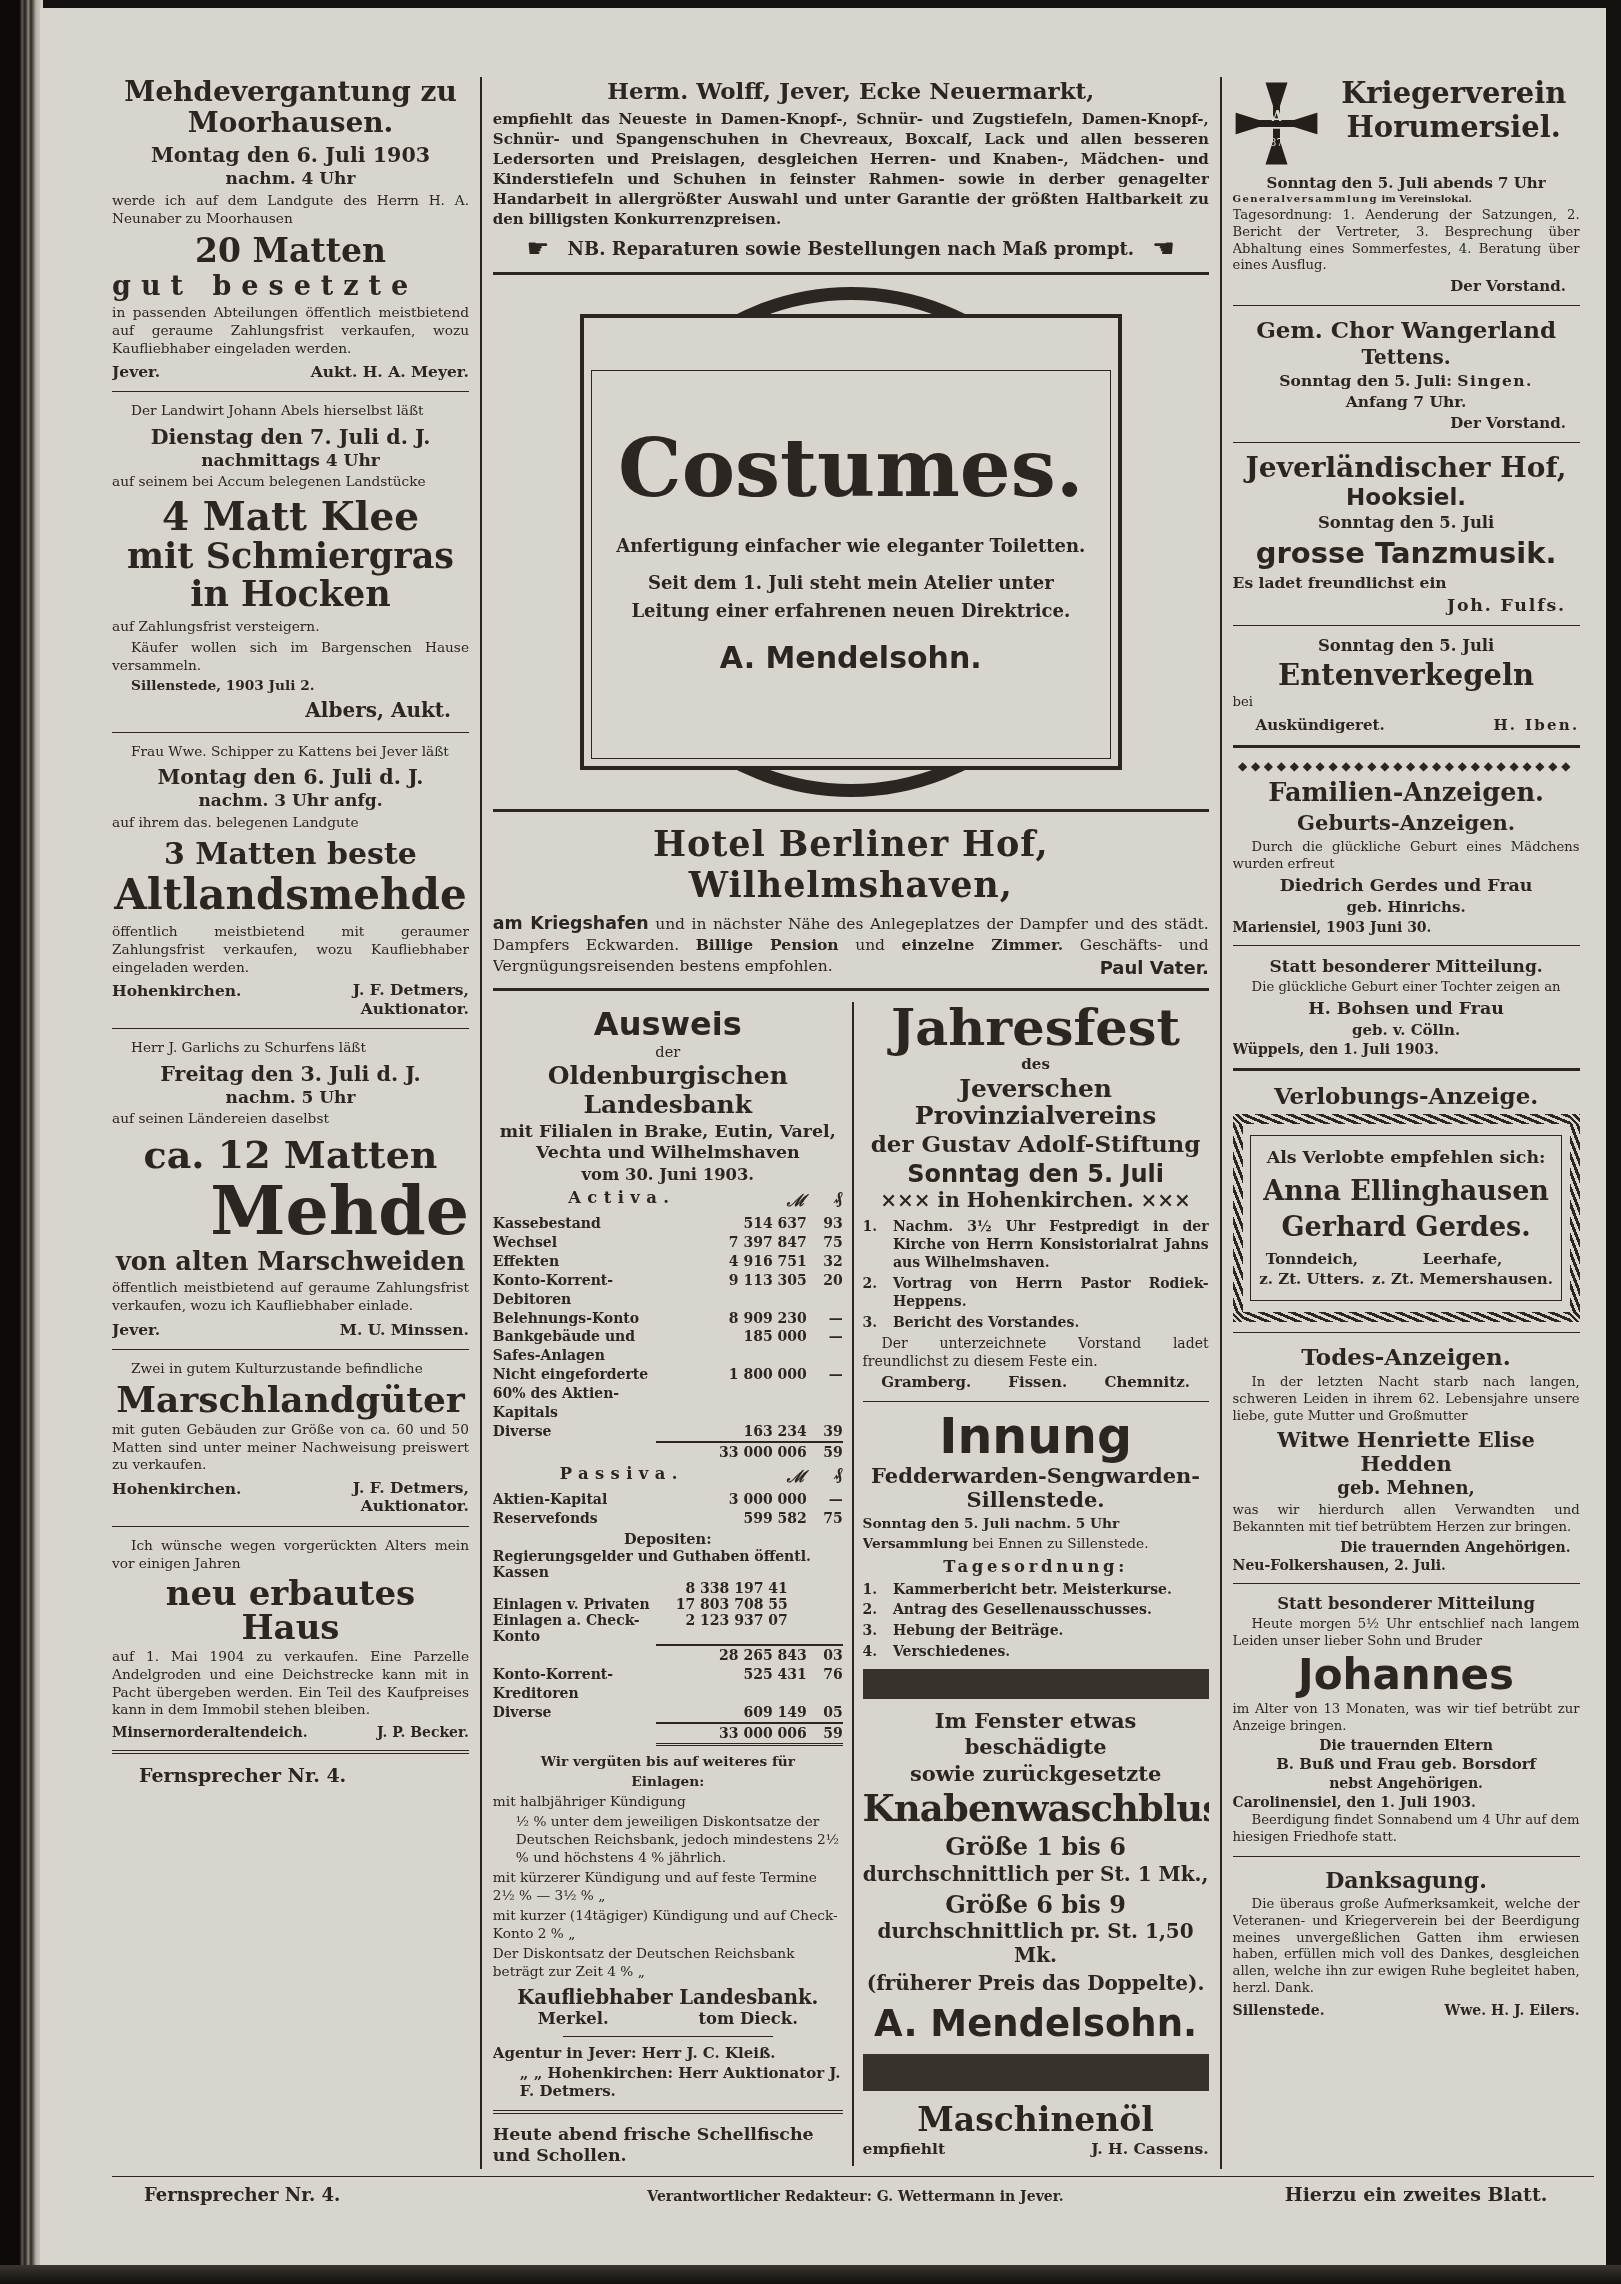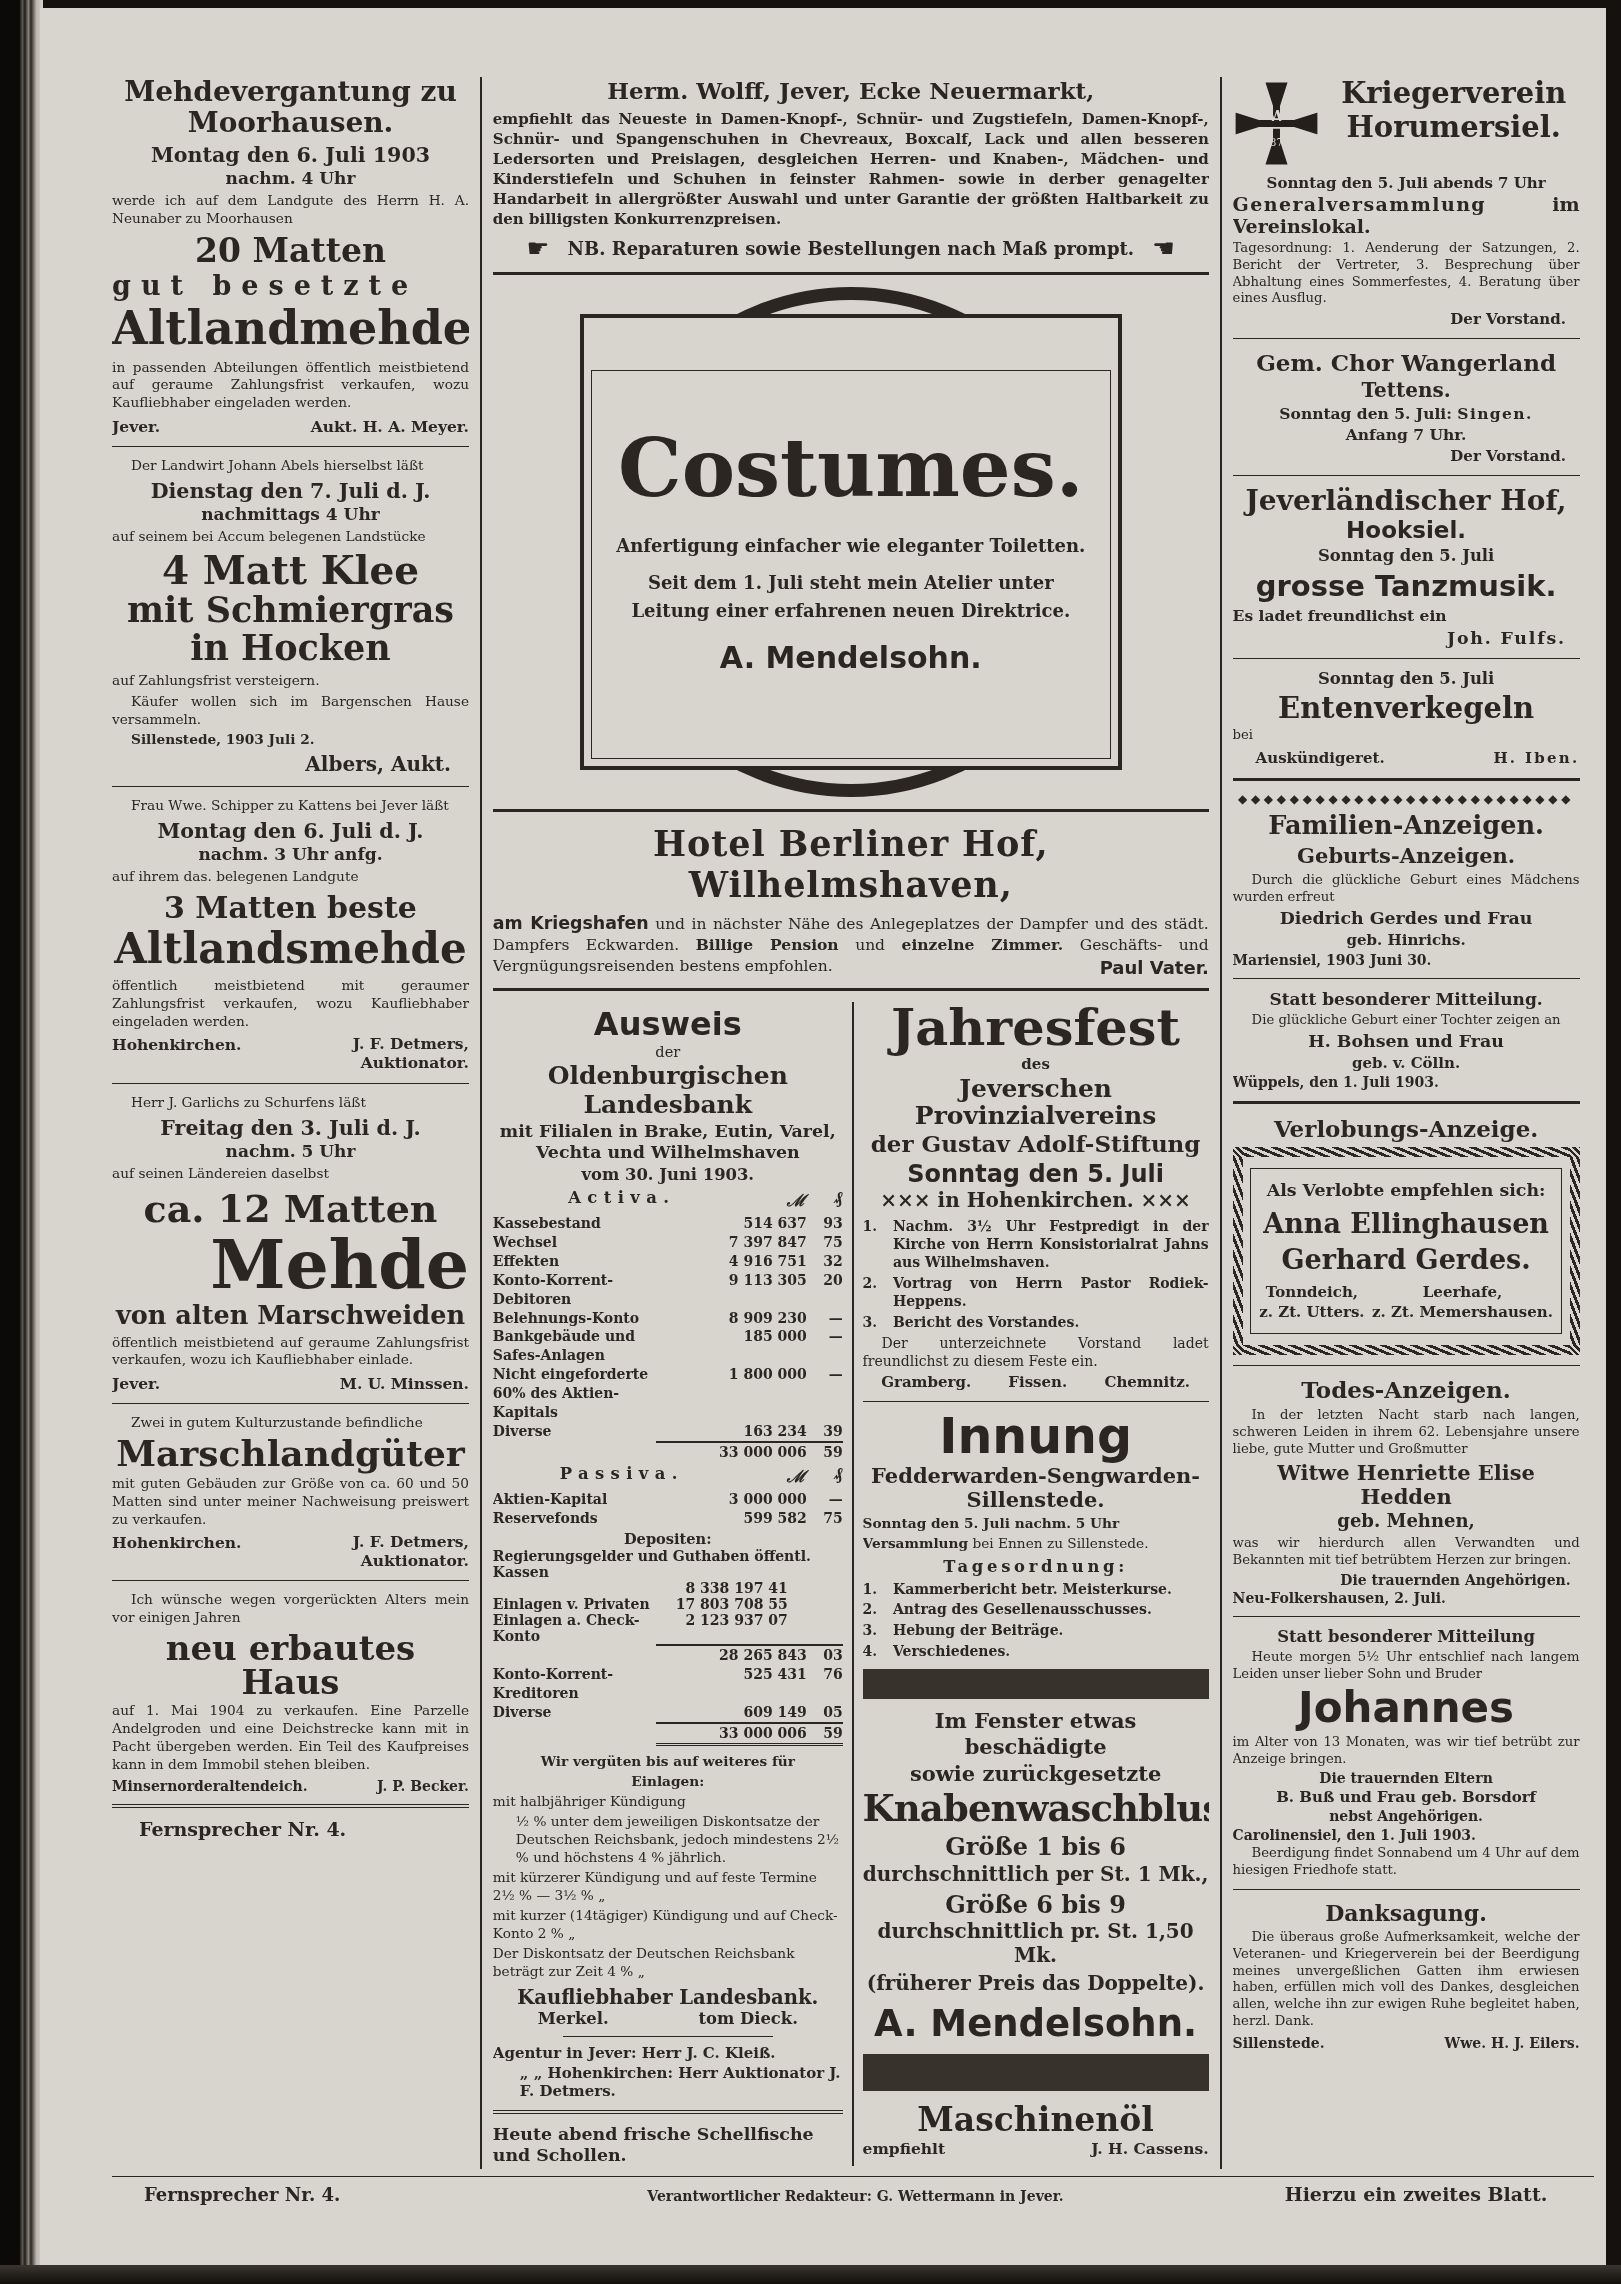--- a/index.html
+++ b/index.html
@@ -121,21 +121,21 @@
   .blusen-p{font-size:20px;font-weight:bold;text-align:center;margin:0.9px 0 3.7px;}
   .blusen-sig{font-family:"DejaVu Sans",sans-serif;font-size:37px;font-weight:bold;text-align:center;margin:7.3px 0 1.8px;}
   .oil-t{font-size:33px;font-weight:bold;text-align:center;margin:2.7px 0 0;}
   .oil-row{display:flex;justify-content:space-between;font-size:15.5px;font-weight:bold;}
 
   
   .kv-head{overflow:hidden;}
   .cross{float:left;width:87px;height:87px;margin:2.7px 8.2px 2.7px 0;}
   .kv-t{font-size:29px;text-align:center;margin:0;line-height:1.15;}
   .kv-d{font-size:15px;font-weight:bold;text-align:center;margin:4.6px 0 0.9px;}
-  .kv-g{font-size:19px;margin:0.9px 0;text-align:justify;font-weight:bold;}
+  .kv-g{font-size:10px;margin:0.9px 0;text-align:justify;font-weight:bold;}
   .sig-r{text-align:right;font-weight:bold;font-size:15px;margin:2.7px 13.7px 0 0;}
   .chor-t{font-size:23px;text-align:center;margin:1.8px 0;line-height:1.2;}
   .chor-l{font-size:15.5px;font-weight:bold;text-align:center;margin:1.8px 0;}
   .hof-t1{font-size:28px;text-align:center;margin:0;line-height:1.1;}
   .hof-t2{font-family:"DejaVu Sans",sans-serif;font-size:23px;font-weight:bold;text-align:center;margin:0.9px 0;}
   .hof-d{font-size:16.4px;font-weight:bold;text-align:center;margin:2.7px 0;}
   .hof-g{font-family:"DejaVu Sans",sans-serif;font-size:29px;font-weight:bold;text-align:center;margin:3.7px 0;}
   .hof-i{font-size:15.5px;font-weight:bold;margin:2.7px 0 0;}
   .enten-g{font-size:29px;text-align:center;margin:2.7px 0;}
   .fam-orn{font-family:"DejaVu Sans",sans-serif;font-size:12px;letter-spacing:3.7px;text-align:center;margin:3.7px 0;white-space:nowrap;overflow:hidden;}
@@ -172,21 +172,20 @@
 
     <div class="col1">
       <section>
         <p class="frak c" style="font-size:28px;margin:0;line-height:1.1">Mehdevergantung zu</p>
         <p class="frak c" style="font-size:28px;margin:0 0 3.7px;line-height:1.1">Moorhausen.</p>
         <p class="dt frak">Montag den 6. Juli 1903</p>
         <p class="tm frak">nachm. 4 Uhr</p>
         <p class="bt">werde ich auf dem Landgute des Herrn H. A. Neunaber zu Moorhausen</p>
         <p class="g-med frak">20 Matten</p>
         <p class="g-sp frak">gut besetzte</p>
-        <p class="g-giant frak">Altlandmehde</p>
         <p class="bt">in passenden Abteilungen öffentlich meistbietend auf geraume Zahlungsfrist verkaufen, wozu Kaufliebhaber eingeladen werden.</p>
         <div class="sigrow">
           <span>Jever.</span>
           <span>Aukt. H. A. Meyer.</span>
         </div>
       </section>
       <div class="sep"></div>
 
       <section>
         <p class="bt ind">Der Landwirt Johann Abels hierselbst läßt</p>

